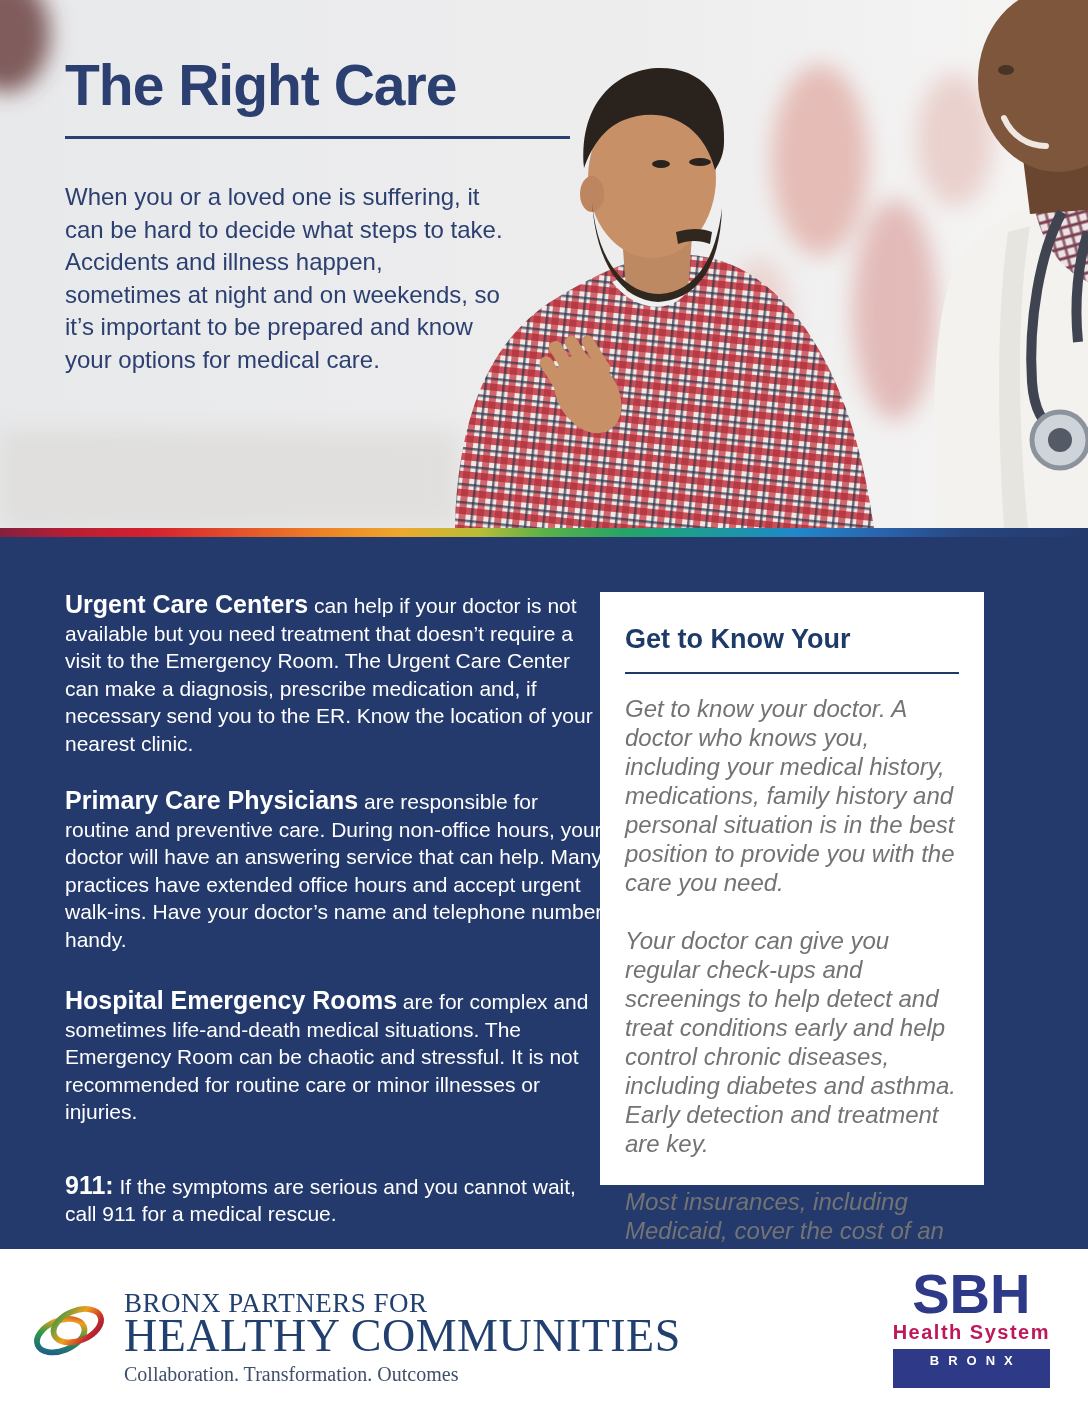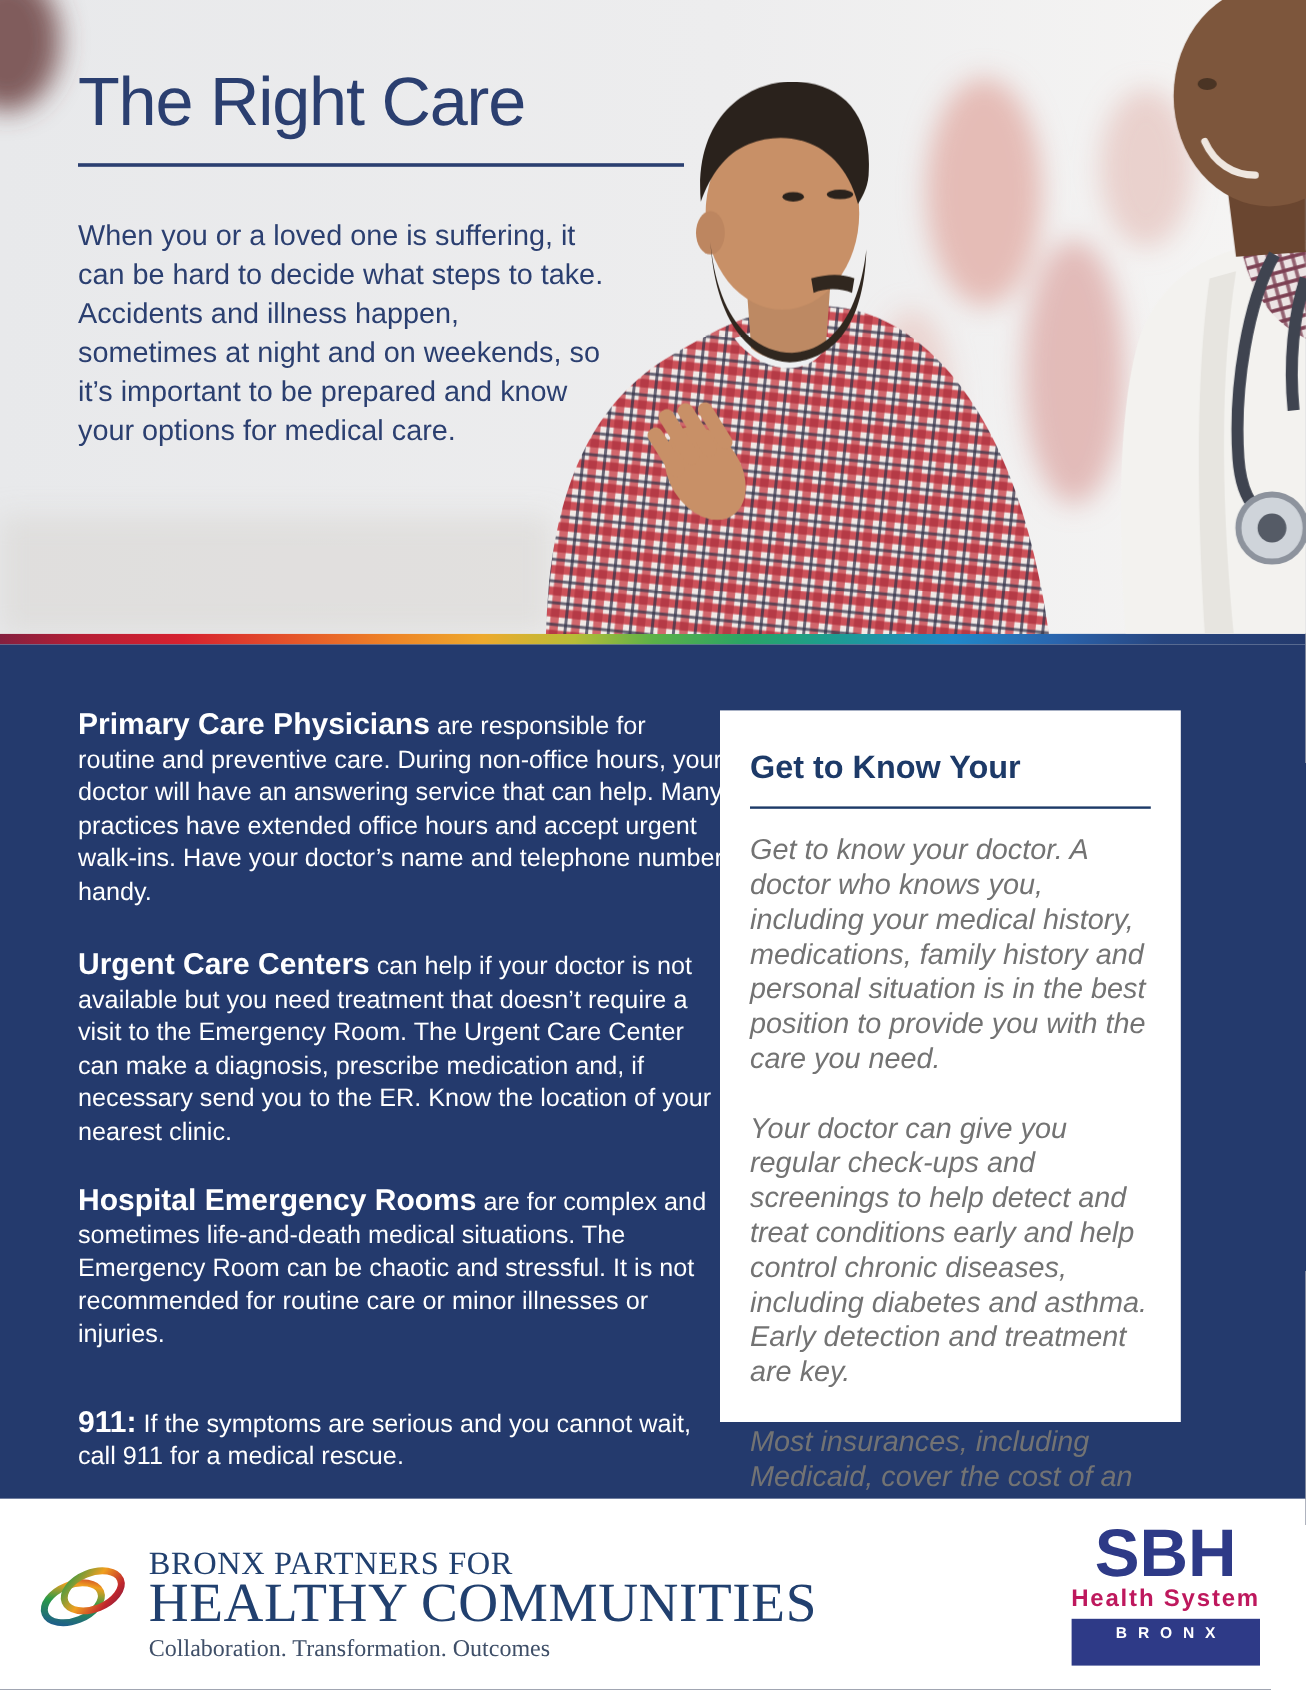--- a/index.html
+++ b/index.html
@@ -3,21 +3,21 @@
 <meta charset="utf-8">
 <style>
   html,body{margin:0;padding:0;}
   body{font-family:"Liberation Sans", sans-serif; background:#888;}
   .page{position:relative;width:1088px;height:1408px;margin:0 auto;background:#ffffff;overflow:hidden;}
 
   
   .hero{position:relative;width:1088px;height:528px;background:#eaebed;overflow:hidden;}
   .hero-photo{position:absolute;inset:0;width:100%;height:100%;display:block;}
   .hero-text{position:absolute;left:65px;top:50px;z-index:3;}
-  .hero-title{margin:0;color:#2b3f70;font-size:57px;line-height:70px;font-weight:normal;letter-spacing:-1px;}
+  .hero-title{margin:0;color:#2b3f70;font-size:57px;line-height:70px;font-weight:bold;letter-spacing:-1px;}
   .hero-title span{display:block;}
   .title-rule{width:505px;height:3px;background:#2b3f70;margin-top:16px;}
   .intro{margin:42px 0 0 0;width:440px;color:#2b3f70;font-size:24px;line-height:32.5px;}
 
   
   .stripe{width:1088px;height:9px;background:linear-gradient(to right,
      #84203f 0%, #b51e35 6%, #d6212f 14%, #e4522a 22%, #ee8426 30%,
      #eda92d 37%, #b8bd37 44%, #5cb148 50%, #2aa465 57%, #1d9e8c 63%,
      #2188c9 73%, #2a64ad 81%, #27457f 89%, #243a6d 100%);}
 
@@ -139,22 +139,22 @@
         </h1>
       <div class="title-rule"></div>
       <p class="intro">When you or a loved one is suffering, it can be hard to decide what steps to take. Accidents and illness happen, sometimes at night and on weekends, so it’s important to be prepared and know your options for medical care.</p>
     </div>
   </header>
 
   <div class="stripe"></div>
 
   <main class="main">
     <div class="col-left">
+      <p class="opt opt-2"><strong class="lead">Urgent Care Centers</strong><span> can help if your doctor is not available but you need treatment that doesn’t require a visit to the Emergency Room. The Urgent Care Center can make a diagnosis, prescribe medication and, if necessary send you to the ER. Know the location of your nearest clinic.</span></p>
       <p class="opt opt-1"><strong class="lead">Primary Care Physicians</strong><span> are responsible for routine and preventive care. During non-office hours, your doctor will have an answering service that can help. Many practices have extended office hours and accept urgent walk-ins. Have your doctor’s name and telephone number handy.</span></p>
-      <p class="opt opt-2"><strong class="lead">Urgent Care Centers</strong><span> can help if your doctor is not available but you need treatment that doesn’t require a visit to the Emergency Room. The Urgent Care Center can make a diagnosis, prescribe medication and, if necessary send you to the ER. Know the location of your nearest clinic.</span></p>
       <p class="opt opt-3"><strong class="lead">Hospital Emergency Rooms</strong><span> are for complex and sometimes life-and-death medical situations. The Emergency Room can be chaotic and stressful. It is not recommended for routine care or minor illnesses or injuries.</span></p>
       <p class="opt"><strong class="lead">911:</strong><span> If the symptoms are serious and you cannot wait, call 911 for a medical rescue.</span></p>
     </div>
 
     <aside class="sidebar-box">
       <h2 class="box-heading">
           <span>Get to Know Your</span>
         </h2>
       <div class="box-rule"></div>
       <p>Get to know your doctor. A doctor who knows you, including your medical history, medications, family history and personal situation is in the best position to provide you with the care you need.</p>

